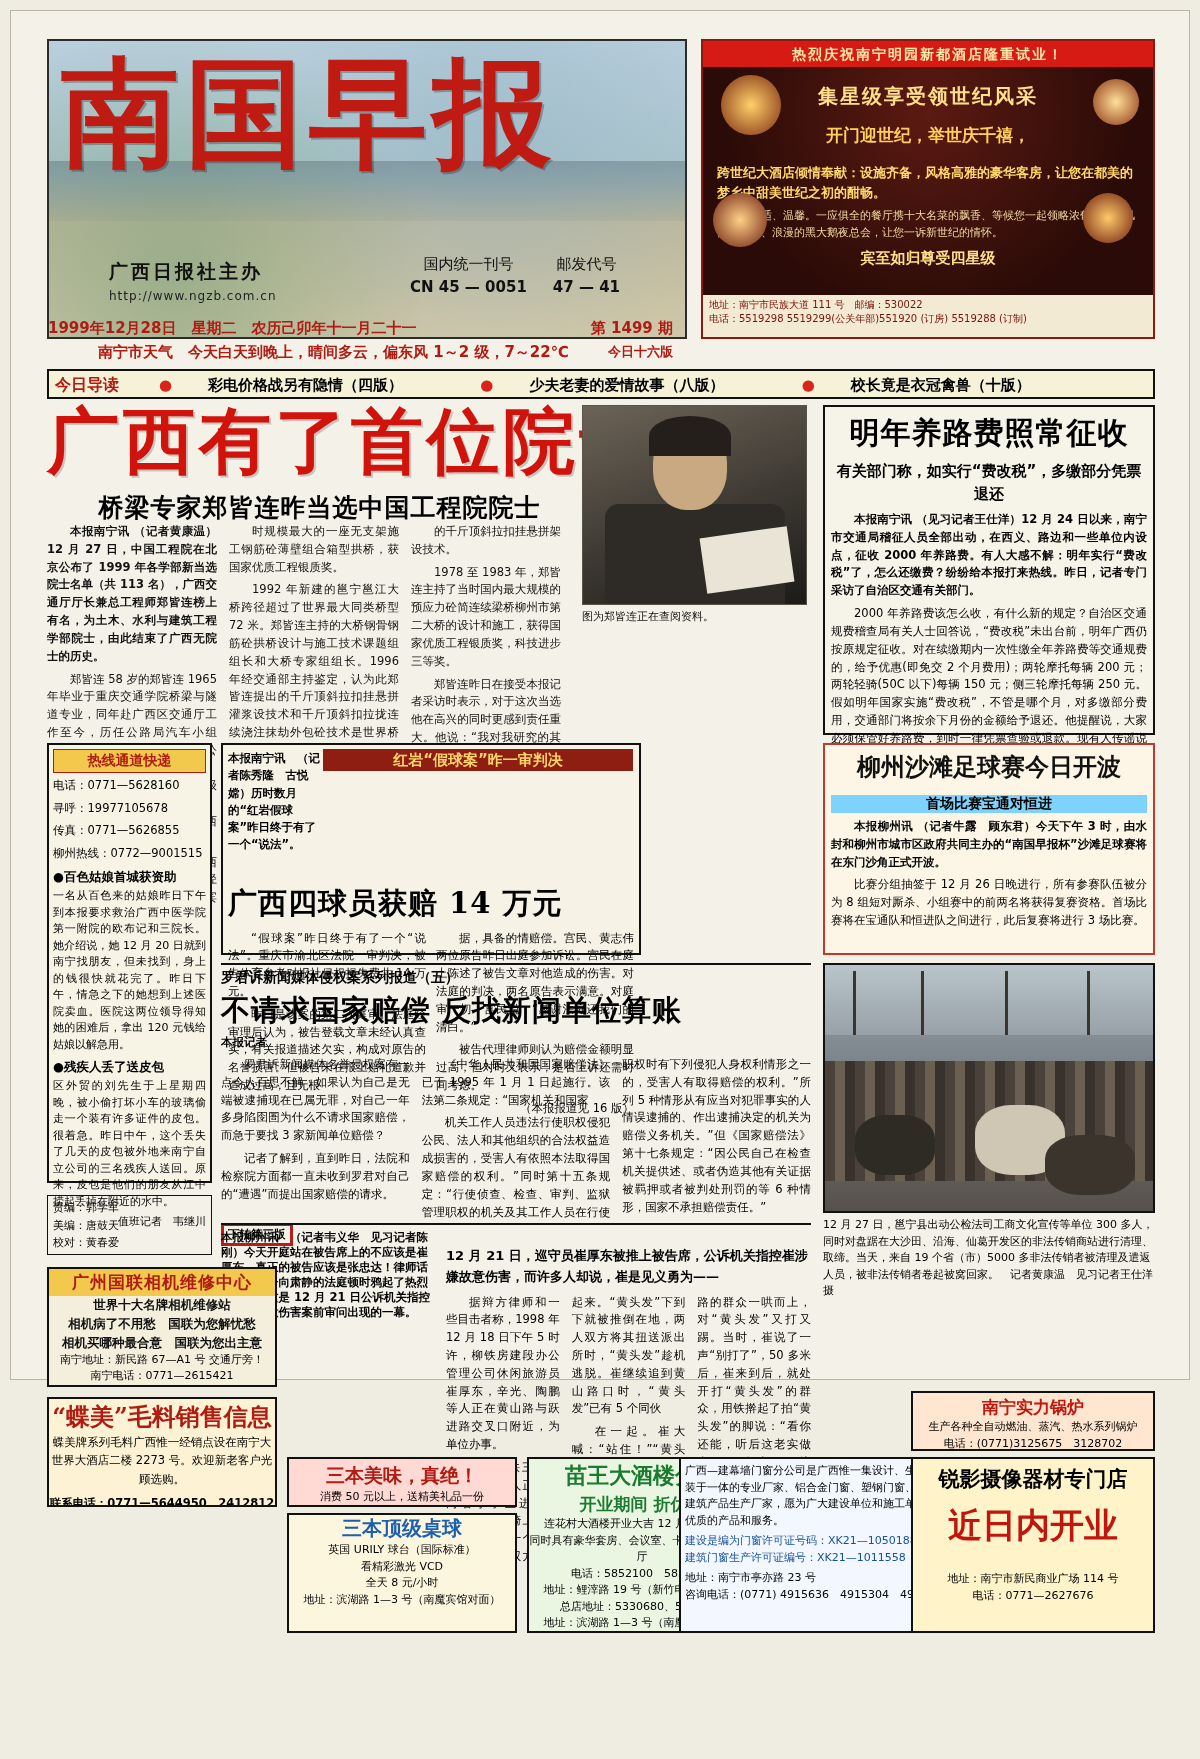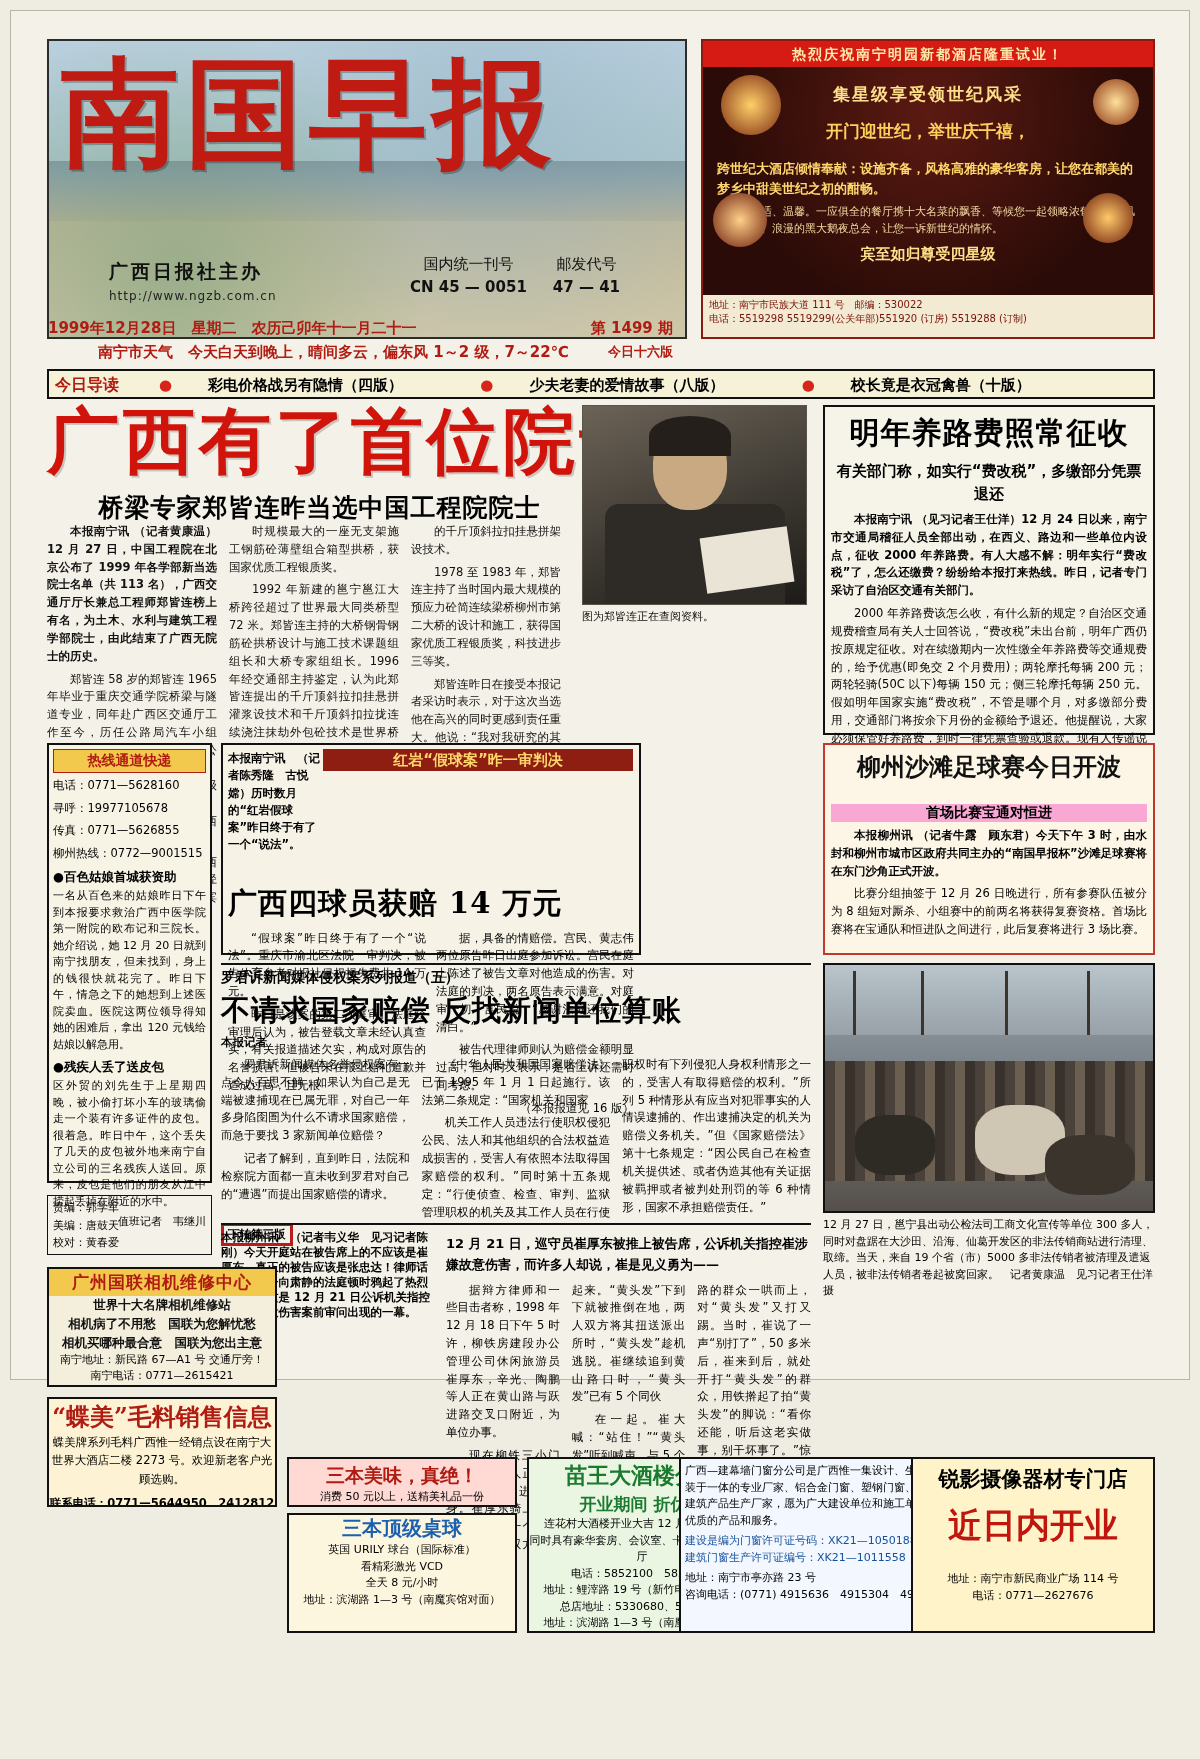--- a/index.html
+++ b/index.html
@@ -49,21 +49,21 @@
   .mh-strip .l2 .r { float:right; padding-right:14px; font-size:13px;}
 
   
   .topad { position:absolute; left:690px; top:28px; width:454px; height:300px;
     border:2px solid #8b1a10; background:#2a0d0a; overflow:hidden; }
   .topad .band { position:absolute; left:0; top:0; width:100%; height:26px; background:#d61b14; color:#ffe9a8;
     font-size:14px; font-weight:bold; text-align:center; line-height:26px; letter-spacing:2px;}
   .topad .body { position:absolute; left:0; top:26px; width:100%; height:232px;
     background:radial-gradient(circle at 50% 20%, #5b1a12 0%, #2b0b07 70%);
     color:#ffd76a; }
-  .topad .h1 { margin-top:16px; text-align:center; font-size:17px; font-weight:bold; color:#ffe08a; letter-spacing:2px;}
+  .topad .h1 { margin-top:16px; text-align:center; font-size:20px; font-weight:bold; color:#ffe08a; letter-spacing:2px;}
   .topad .h2 { margin-top:14px; text-align:center; font-size:17px; font-weight:bold; color:#ffcf5c;}
   .topad .h3 { margin-top:16px; padding:0 14px; font-size:13px; font-weight:bold; color:#ffd76a; line-height:1.5;}
   .topad .p { padding:6px 14px 0; font-size:11px; color:#f3d9a0; line-height:1.5; }
   .topad .h4 { margin-top:8px; text-align:center; font-size:15px; font-weight:bold; color:#ffe08a;}
   .topad .foot { position:absolute; left:0; bottom:0; width:100%; height:42px; background:#f2ead2; color:#7a1109;
     font-size:10px; line-height:1.35; padding:3px 6px; }
   .topad .orb{position:absolute;border-radius:50%;}
 
   
   .guide { position:absolute; left:36px; top:358px; width:1108px; height:30px;
@@ -95,21 +95,21 @@
   
   .rbox1 { position:absolute; left:812px; top:394px; width:332px; height:330px; border:2px solid #111; background:#f6f4e8; padding:6px;}
   .rbox1 h3 { margin:0; font-size:30px; font-weight:bold; text-align:center; letter-spacing:1px; font-family:"DejaVu Serif",serif;}
   .rbox1 .sub { margin-top:6px; font-size:15px; font-weight:bold; text-align:center; line-height:1.5;}
   .rbox1 .txt { margin-top:6px; font-size:11.5px; line-height:1.55; text-align:justify; }
   .rbox1 .txt p { margin:0 0 5px 0; text-indent:2em;}
 
   
   .rbox2 { position:absolute; left:812px; top:732px; width:332px; height:212px; border:2px solid #c0392b; background:#fdf6e6; padding:6px;}
   .rbox2 h3 { margin:0; font-size:26px; font-weight:bold; text-align:center; color:#111; font-family:"DejaVu Serif",serif; white-space:nowrap;}
-  .rbox2 .sub { margin-top:21px; font-size:14px; font-weight:bold; text-align:center; background:#f9a8d4;}
+  .rbox2 .sub { margin-top:12px; font-size:14px; font-weight:bold; text-align:center; background:#7dd3fc;}
   .rbox2 .txt { margin-top:5px; font-size:11.5px; line-height:1.55; text-align:justify;}
   .rbox2 .txt p{margin:0 0 5px 0; text-indent:2em;}
 
   
   .rphoto { position:absolute; left:812px; top:952px; width:332px; height:250px; border:2px solid #111; overflow:hidden;
     background:linear-gradient(180deg,#9aa6ad 0%,#7b848a 40%,#56504a 100%); }
   .rphoto .sky{position:absolute;left:0;top:0;width:100%;height:70px;background:linear-gradient(180deg,#b9c4cb,#97a1a7);}
   .rphoto .tree{position:absolute;top:6px;width:3px;height:64px;background:#3b352d;}
   .rphoto .crowd{position:absolute;left:0;top:96px;width:100%;height:120px;
     background:repeating-linear-gradient(90deg,#4a423a 0 10px,#6b5f52 10px 20px,#39322c 20px 30px);}
@@ -137,21 +137,21 @@
   .luo { position:absolute; left:210px; top:952px; width:590px; height:250px; border-top:2px solid #111; padding-top:4px;}
   .luo .series { font-size:14px; font-weight:bold; }
   .luo h3 { margin:4px 0 0 0; font-size:29px; font-weight:bold; font-family:"DejaVu Serif",serif; letter-spacing:1px; white-space:nowrap;}
   .luo .txt { margin-top:6px; font-size:11.5px; line-height:1.55; text-align:justify; column-count:3; column-gap:12px;}
   .luo .txt p{margin:0 0 5px 0; text-indent:2em;}
   .cont { font-size:11.5px; font-weight:bold; border:3px solid #b91c1c; display:inline-block; padding:1px 4px;}
 
   
   .hero { position:absolute; left:210px; top:1212px; width:590px; height:240px; border-top:2px solid #111; padding-top:5px;}
   .hero .src { font-size:11.5px; font-weight:bold;}
-  .hero .intro { font-size:13px; line-height:1.6; font-weight:bold; margin-top:4px; }
+  .hero .intro { font-size:13px; line-height:1.6; font-weight:bold; margin-top:16px; }
   .hero h3 { margin:4px 0 0 0; font-family:"DejaVu Serif",serif; font-size:58px; font-weight:bold; color:#d0140c;
     letter-spacing:3px; line-height:1; text-shadow:2px 2px 0 rgba(0,0,0,.2); white-space:nowrap; text-align:center;}
   .hero .txt { margin-top:6px; font-size:11.5px; line-height:1.55; text-align:justify; column-count:3; column-gap:12px;}
   .hero .txt p{margin:0 0 5px 0; text-indent:2em;}
 
   
   .credits { position:absolute; left:36px; top:1184px; width:165px; height:60px; border:1px solid #111; font-size:11px; line-height:1.6; padding:3px 5px;}
 
   
   .ad { position:absolute; border:2px solid #111; overflow:hidden; }
@@ -412,20 +412,25 @@
 
   <div class="ad ad6 ad-generic" style="padding:4px;">
     <div class="l">广西—建幕墙门窗分公司是广西惟一集设计、生产、安装于一体的专业厂家、铝合金门窗、塑钢门窗、钢管等建筑产品生产厂家，愿为广大建设单位和施工单位提供优质的产品和服务。</div>
     <div class="l blue" style="margin-top:4px;">建设是编为门窗许可证号码：XK21—1050188</div>
     <div class="l blue">建筑门窗生产许可证编号：XK21—1011558</div>
     <div class="l" style="margin-top:4px;">地址：南宁市亭亦路 23 号</div>
     <div class="l">咨询电话：(0771) 4915636　4915304　4914357</div>
     <div class="l"></div>
   </div>
 
+  <div class="ad ad8 ad-generic" style="padding:3px;">
+    <div class="t red" style="font-size:17px;">南宁实力锅炉</div>
+    <div class="l center">生产各种全自动燃油、蒸汽、热水系列锅炉</div>
+    <div class="l center">电话：(0771)3125675　3128702</div>
+  </div>
 
   <div class="ad ad7 ad-generic" style="padding:6px;">
     <div class="t" style="font-size:21px;">锐影摄像器材专门店</div>
     <div class="t red" style="font-size:34px;margin-top:10px;font-family:'DejaVu Serif',serif;">近日内开业</div>
     <div class="l center" style="margin-top:22px;">地址：南宁市新民商业广场 114 号</div>
     <div class="l center">电话：0771—2627676</div>
   </div>
 
 </div>
 </div>

